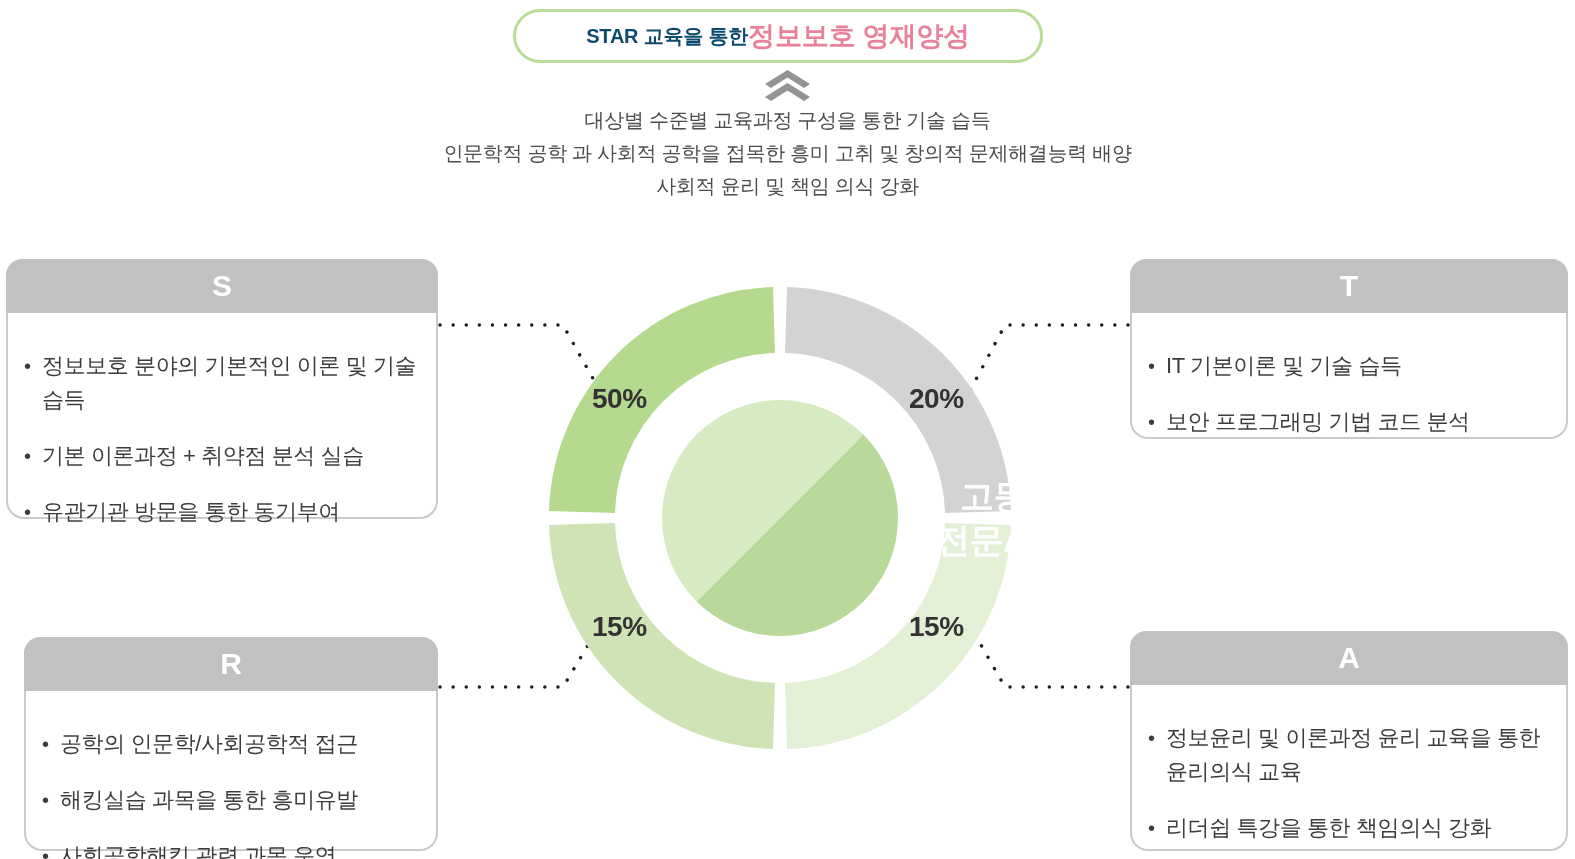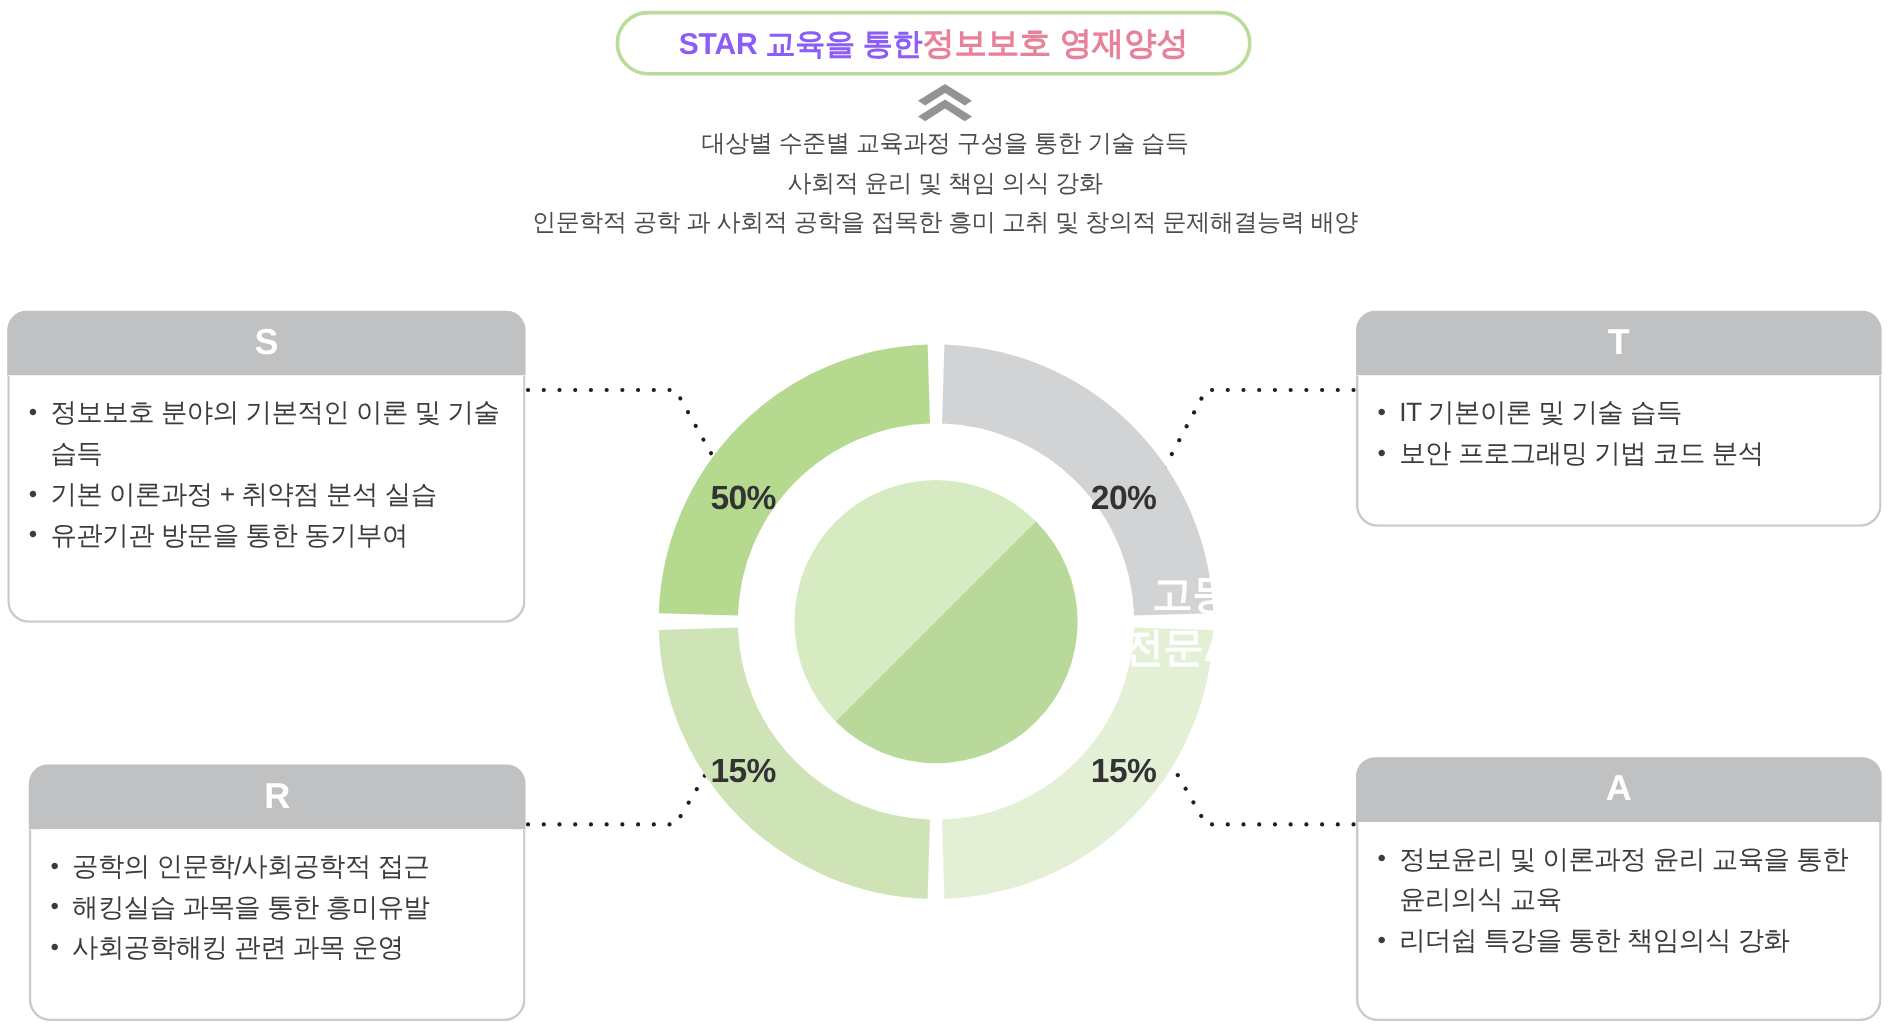--- a/index.html
+++ b/index.html
@@ -29,23 +29,23 @@
     height: 54px;
     box-sizing: border-box;
     border: 3px solid #b9dd99;
     border-radius: 27px;
     display: flex;
     align-items: center;
     justify-content: center;
     background: #ffffff;
   }
   #title-pill .t-main {
-    font-size: 25px;
-    font-weight: bold;
-    color: #8b5cf6;
+    font-size: 20px;
+    font-weight: bold;
+    color: #0c4a6e;
     letter-spacing: -0.2px;
     white-space: nowrap;
   }
   #title-pill .t-accent {
     font-size: 27px;
     font-weight: bold;
     color: #e8829a;
     letter-spacing: -0.2px;
     white-space: nowrap;
   }
@@ -107,20 +107,21 @@
     margin: 0;
     padding: 0;
   }
   .card-body li {
     position: relative;
     padding-left: 18px;
     font-size: 22px;
     line-height: 34px;
     color: #3c3c3c;
     letter-spacing: -0.4px;
+    margin-top: 22px;
   }
   .card-body li::before {
     content: "\2022";
     position: absolute;
     left: 0;
     top: 0;
     color: #3c3c3c;
     font-size: 20px;
   }
 
@@ -160,21 +161,20 @@
     line-height: 44px;
     letter-spacing: -0.5px;
   }
 
   .pct {
     position: absolute;
     font-size: 28px;
     font-weight: bold;
     color: #333333;
     letter-spacing: -0.5px;
-    margin-top: 16px;
   }
   #pct-s { left: 592px; top: 383px; }
   #pct-t { left: 909px; top: 383px; }
   #pct-r { left: 592px; top: 611px; }
   #pct-a { left: 909px; top: 611px; }
 
   
   #connectors {
     position: absolute;
     left: 0;
@@ -194,22 +194,22 @@
       <span class="t-accent">정보보호 영재양성</span>
   </div>
 
   <svg id="chevron" viewBox="0 0 55 34">
     <path d="M27.5 2 L50 16 L44 20 L27.5 9.5 L11 20 L5 16 Z" fill="#939393"></path>
     <path d="M27.5 15 L50 29 L44 33 L27.5 22.5 L11 33 L5 29 Z" fill="#939393"></path>
   </svg>
 
   <div id="subtitle">
     <div class="sline">대상별 수준별 교육과정 구성을 통한 기술 습득</div>
+    <div class="sline">인문학적 공학 과 사회적 공학을 접목한 흥미 고취 및 창의적 문제해결능력 배양</div>
     <div class="sline">사회적 윤리 및 책임 의식 강화</div>
-    <div class="sline">인문학적 공학 과 사회적 공학을 접목한 흥미 고취 및 창의적 문제해결능력 배양</div>
   </div>
 
   <svg id="connectors" viewBox="0 0 1575 859">
     <g stroke="#1e1e1e" stroke-width="3.4" stroke-linecap="round" stroke-dasharray="0.1 13" fill="none">
       <path d="M440 325 L563 325 L605 400"></path>
       <path d="M1128 325 L1005 325 L965 400"></path>
       <path d="M440 687 L563 687 L605 617"></path>
       <path d="M1128 687 L1005 687 L965 617"></path>
     </g>
   </svg>

